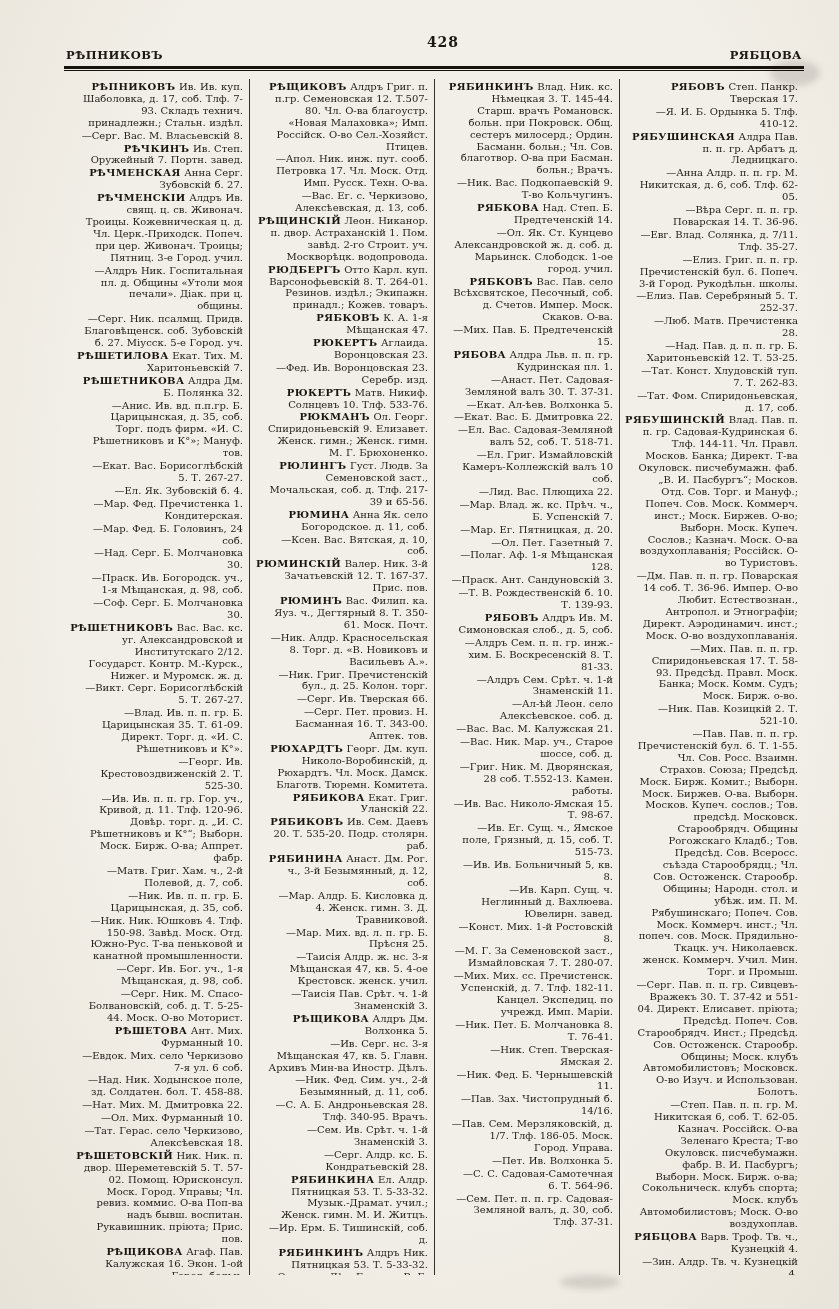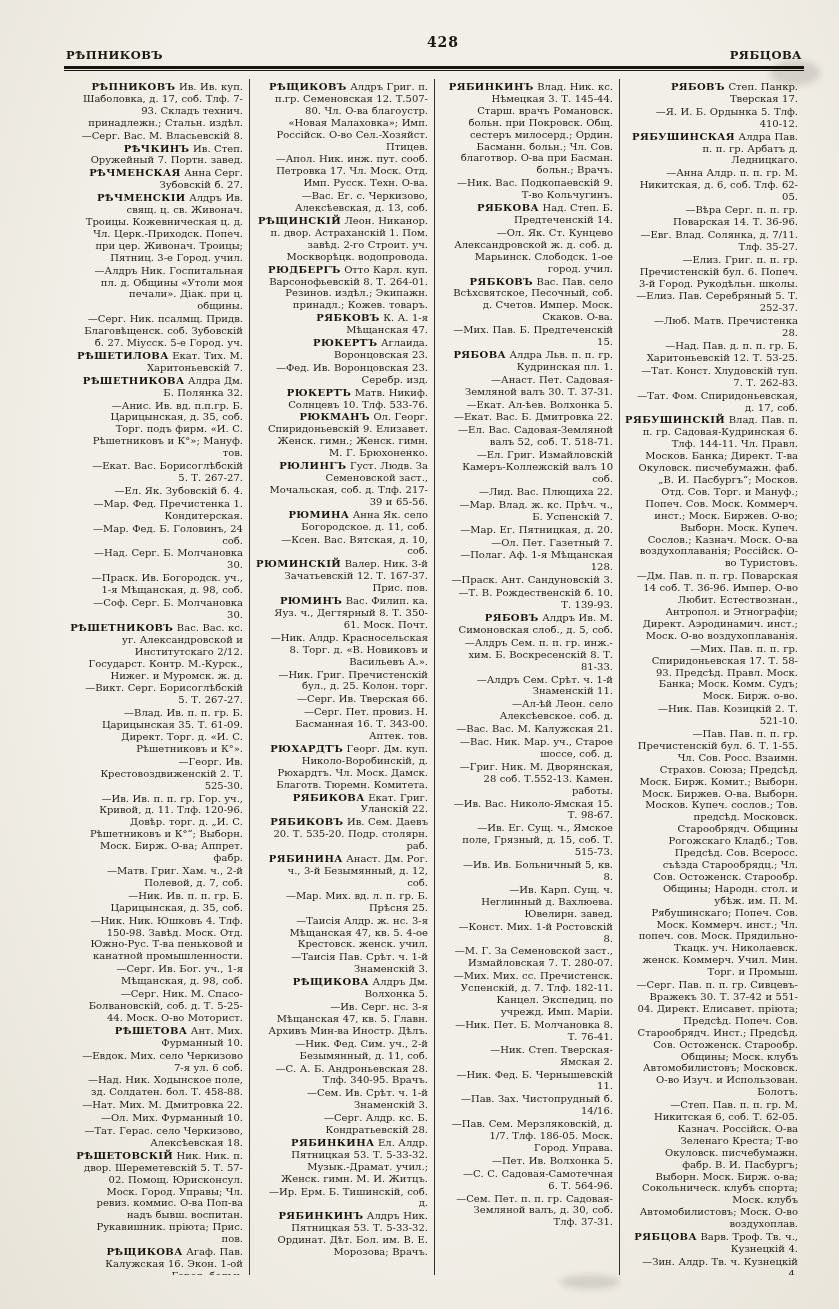--- a/index.html
+++ b/index.html
@@ -128,20 +128,21 @@
           <div class="entry head"><span class="surname">РЮМИНСКІЙ</span> Валер. Ник. 3-й Зачатьевскій 12. Т. 167-37. Прис. пов.</div>
           <div class="entry head"><span class="surname">РЮМИНЪ</span> Вас. Филип. ка. Яуз. ч., Дегтярный 8. Т. 350-61. Моск. Почт.</div>
           <div class="entry dashed"><span class="dash">—</span>Ник. Алдр. Красносельская 8. Торг. д. «В. Новиковъ и Васильевъ А.».</div>
           <div class="entry dashed"><span class="dash">—</span>Ник. Григ. Пречистенскій бул., д. 25. Колон. торг.</div>
           <div class="entry dashed"><span class="dash">—</span>Серг. Ив. Тверская 66.</div>
           <div class="entry dashed"><span class="dash">—</span>Серг. Пет. провиз. Н. Басманная 16. Т. 343-00. Аптек. тов.</div>
           <div class="entry head"><span class="surname">РЮХАРДТЪ</span> Георг. Дм. куп. Николо-Воробинскій, д. Рюхардтъ. Чл. Моск. Дамск. Благотв. Тюремн. Комитета.</div>
           <div class="entry head"><span class="surname">РЯБИКОВА</span> Екат. Григ. Уланскій 22.</div>
           <div class="entry head"><span class="surname">РЯБИКОВЪ</span> Ив. Сем. Даевъ 20. Т. 535-20. Подр. столярн. раб.</div>
           <div class="entry head"><span class="surname">РЯБИНИНА</span> Анаст. Дм. Рог. ч., 3-й Безымянный, д. 12, соб.</div>
+          <div class="entry dashed"><span class="dash">—</span>Мар. Алдр. Б. Кисловка д. 4. Женск. гимн. З. Д. Травниковой.</div>
           <div class="entry dashed"><span class="dash">—</span>Мар. Мих. вд. л. п. гр. Б. Прѣсня 25.</div>
           <div class="entry dashed"><span class="dash">—</span>Таисія Алдр. ж. нс. 3-я Мѣщанская 47, кв. 5. 4-ое Крестовск. женск. учил.</div>
           <div class="entry dashed"><span class="dash">—</span>Таисія Пав. Срѣт. ч. 1-й Знаменскій 3.</div>
           <div class="entry head"><span class="surname">РѢЩИКОВА</span> Алдръ Дм. Волхонка 5.</div>
           <div class="entry dashed"><span class="dash">—</span>Ив. Серг. нс. 3-я Мѣщанская 47, кв. 5. Главн. Архивъ Мин-ва Иностр. Дѣлъ.</div>
           <div class="entry dashed"><span class="dash">—</span>Ник. Фед. Сим. уч., 2-й Безымянный, д. 11, соб.</div>
           <div class="entry dashed"><span class="dash">—</span>С. А. Б. Андроньевская 28. Тлф. 340-95. Врачъ.</div>
           <div class="entry dashed"><span class="dash">—</span>Сем. Ив. Срѣт. ч. 1-й Знаменскій 3.</div>
           <div class="entry dashed"><span class="dash">—</span>Серг. Алдр. кс. Б. Кондратьевскій 28.</div>
           <div class="entry head"><span class="surname">РЯБИНКИНА</span> Ел. Алдр. Пятницкая 53. Т. 5-33-32. Музык.-Драмат. учил.; Женск. гимн. М. И. Житцъ.</div>

